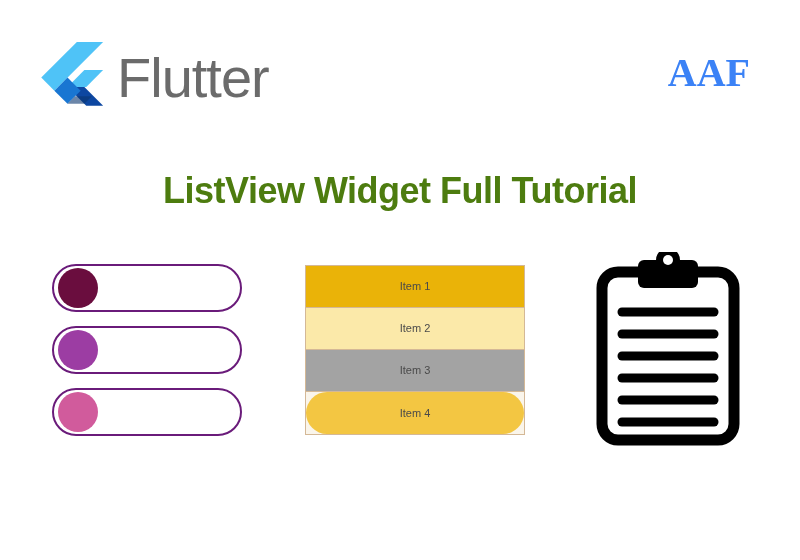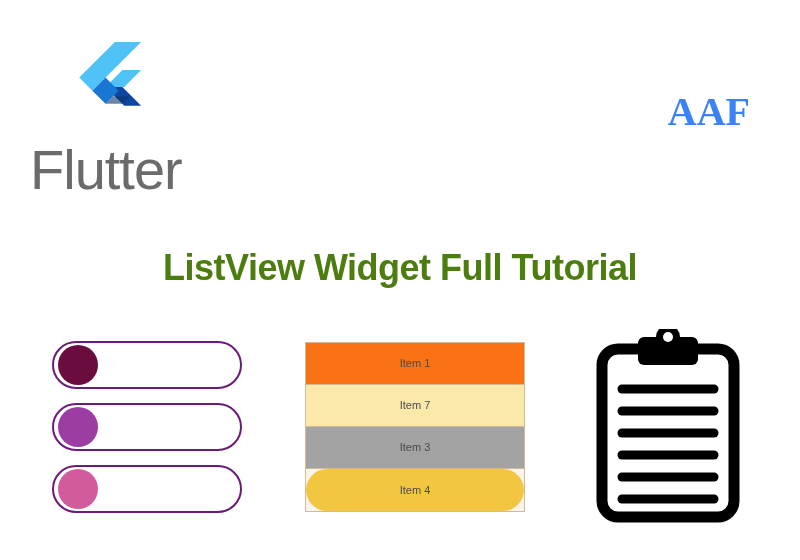--- a/index.html
+++ b/index.html
@@ -14,21 +14,20 @@
     .header {
       display: flex;
       justify-content: space-between;
       align-items: center;
       padding: 30px 50px 10px 30px;
     }
     .flutter-logo {
       display: flex;
       align-items: center;
       gap: 12px;
-      flex-direction: column;
     }
     .flutter-logo-svg { width: 75px; height: 95px; }
     .flutter-text {
       font-size: 56px;
       color: #6b6b6b;
       font-weight: 400;
       letter-spacing: -1px;
     }
     .aaf-text {
       font-size: 40px;
@@ -112,22 +111,22 @@
     </div>
     <div class="pill">
       <div class="pill-dot" style="background:#9c3da3"></div>
     </div>
     <div class="pill">
       <div class="pill-dot" style="background:#d15b9c"></div>
     </div>
   </div>
 
   <div class="item-table">
-    <div class="item-row" style="background:#f97316">Item 1</div>
-    <div class="item-row" style="background:#fbe9a9">Item 7</div>
+    <div class="item-row" style="background:#eab308">Item 1</div>
+    <div class="item-row" style="background:#fbe9a9">Item 2</div>
     <div class="item-row" style="background:#a3a3a3">Item 3</div>
     <div class="item-row" style="background:#f3c642">Item 4</div>
   </div>
 
   <svg class="clipboard-svg" viewBox="0 0 160 195">
     <rect x="14" y="20" width="132" height="168" rx="16" ry="16" fill="none" stroke="#000" stroke-width="11"></rect>
     <rect x="50" y="8" width="60" height="28" rx="6" fill="#000"></rect>
     <circle cx="80" cy="8" r="12" fill="#000"></circle>
     <circle cx="80" cy="8" r="5" fill="#fff"></circle>
     <line x1="34" y1="60" x2="126" y2="60" stroke="#000" stroke-width="9" stroke-linecap="round"></line>

